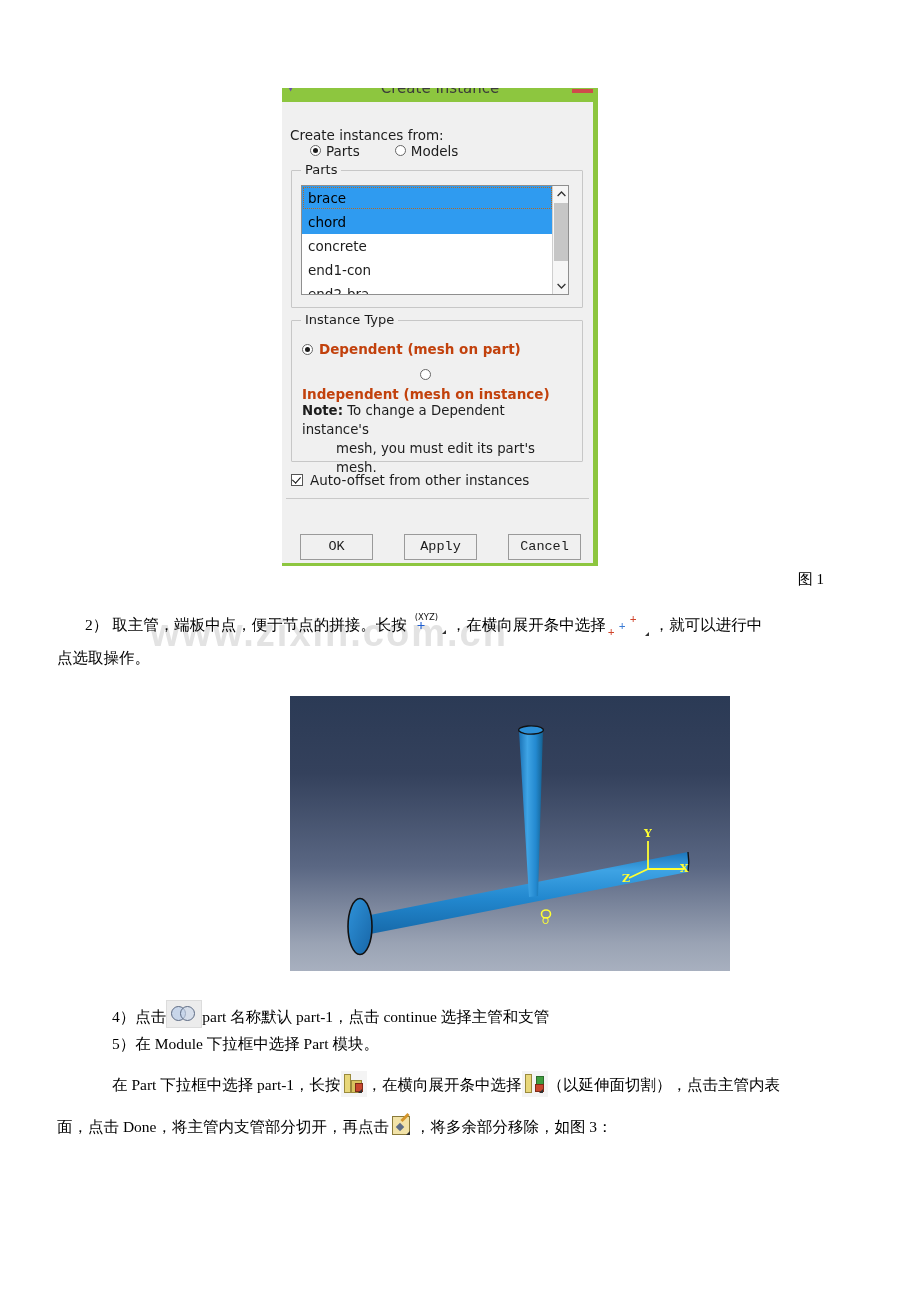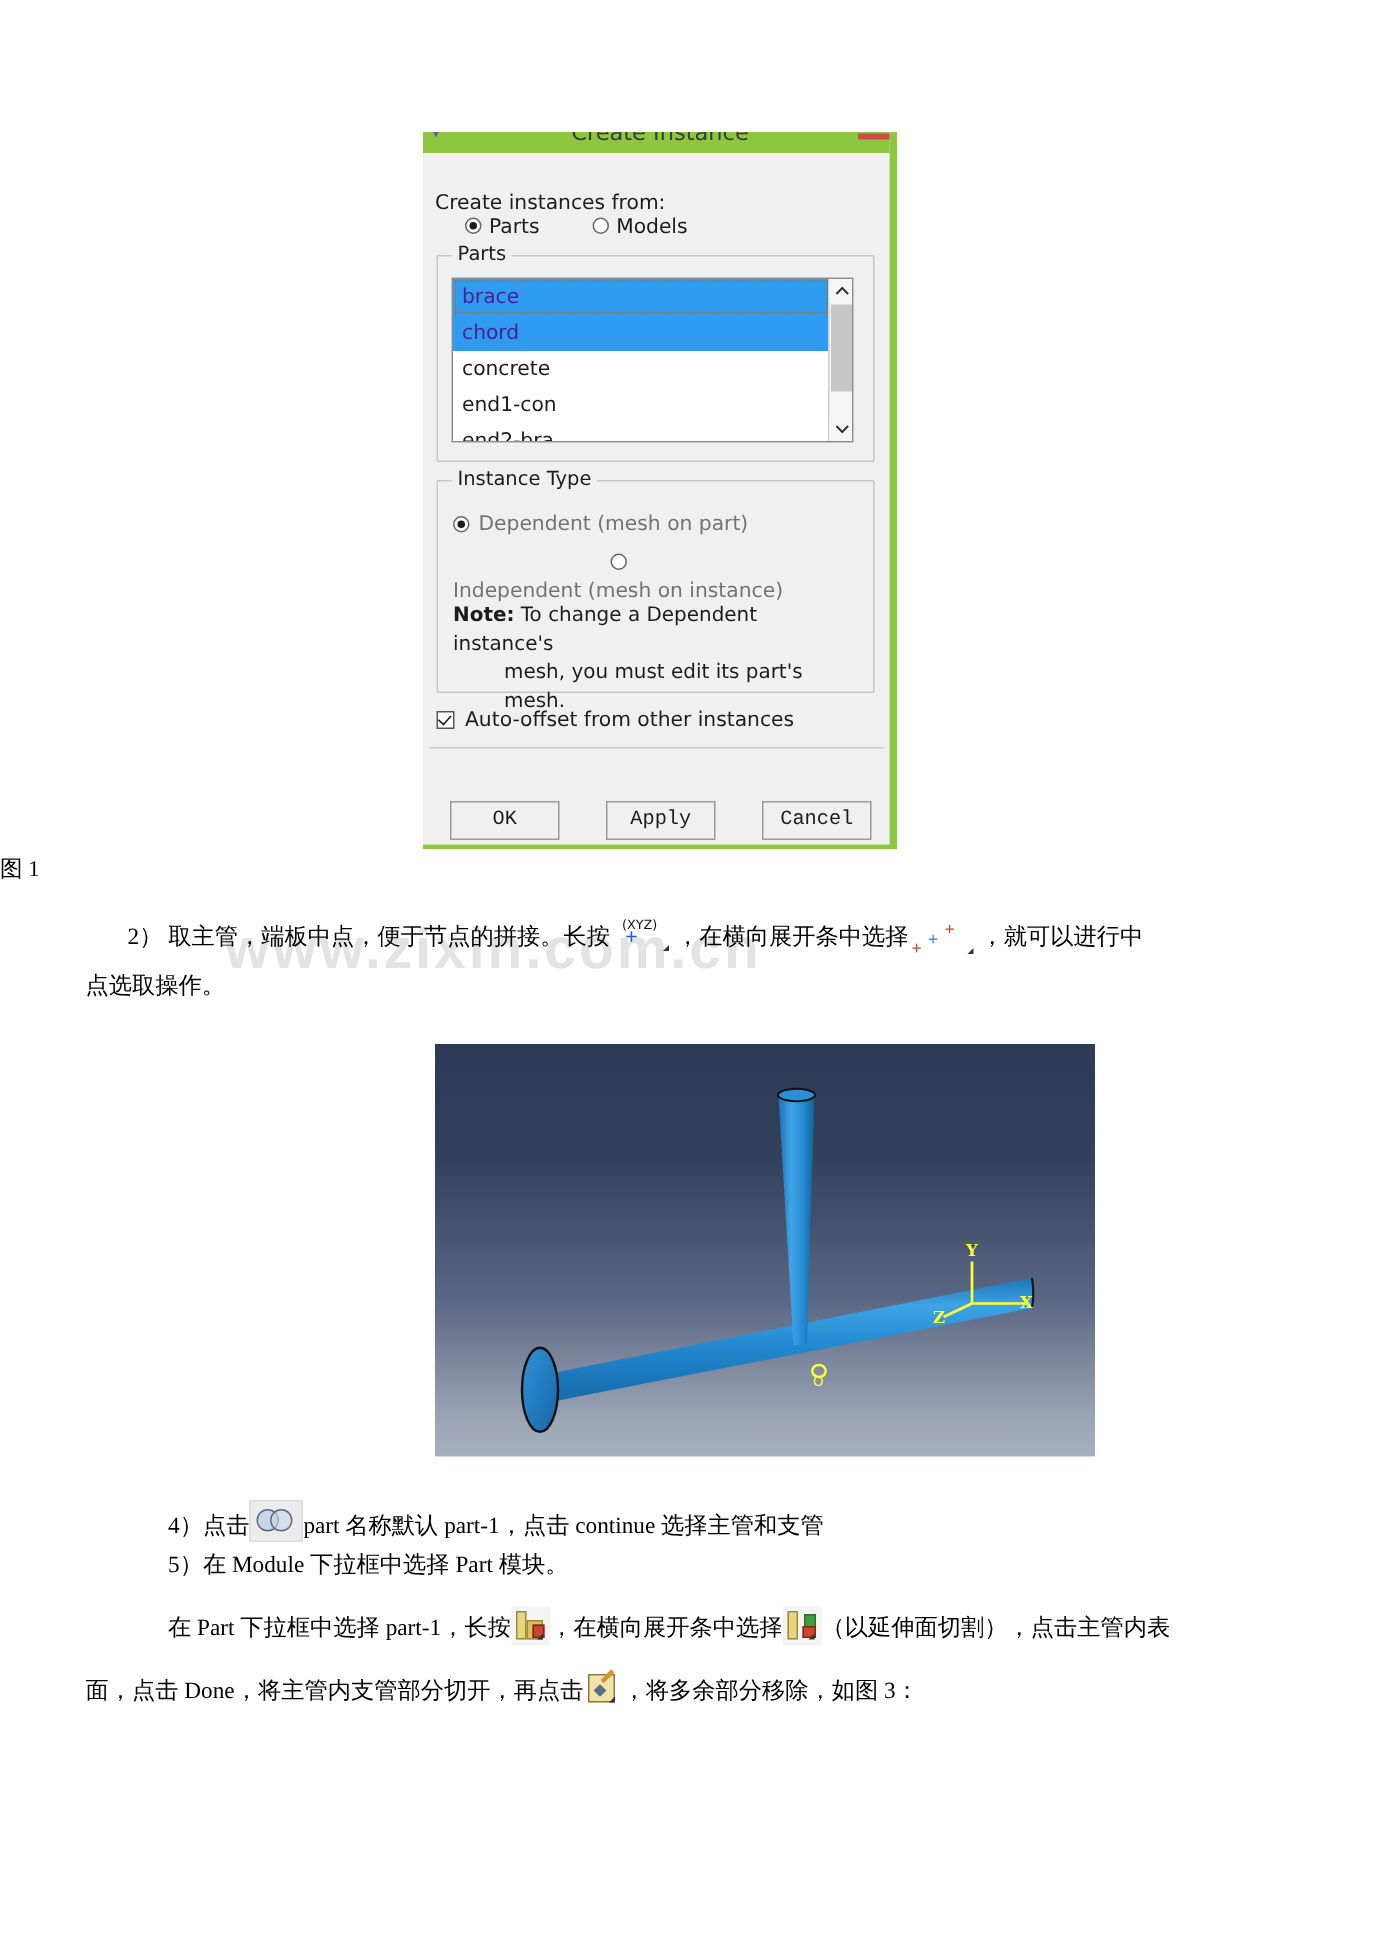--- a/index.html
+++ b/index.html
@@ -83,38 +83,38 @@
 
   .listbox{
     position:absolute;left:9px;top:14px;width:268px;height:110px;
     background:#ffffff;border:1px solid #8f8f8f;box-sizing:border-box;overflow:hidden;
   }
   .lb-items{position:absolute;left:0;top:0;width:251px;}
   .lb-item{
     height:24px;line-height:24px;padding-left:6px;
     font-size:13.5px;color:#1c1c1c;box-sizing:border-box;
   }
-  .lb-item.sel{background:#2f9bf0;color:#4c1d95;}
+  .lb-item.sel{background:#2f9bf0;color:#000000;}
   .lb-item.focus{outline:1px dotted #b06b2a;outline-offset:-2px;}
   .lb-scroll{
     position:absolute;right:0;top:0;width:16px;height:108px;
     background:#f6f6f6;border-left:1px solid #cfcfcf;box-sizing:border-box;
   }
   .lb-arrow{
     width:16px;height:16px;display:flex;align-items:center;justify-content:center;
     font-size:10px;color:#444;background:#f6f6f6;
   }
   .lb-thumb{
     position:absolute;left:1px;top:17px;width:14px;height:58px;background:#c6c6c6;
   }
   .lb-arrow.down{position:absolute;bottom:0;left:0;}
 
   .opt{
-    position:absolute;left:10px;font-size:13.5px;color:#737373;
-    display:flex;align-items:center;gap:6px;
+    position:absolute;left:10px;font-size:13.5px;color:#c2410c;
+    display:flex;align-items:center;gap:6px;font-weight:bold;
   }
   #opt-dep{top:20px;}
   #opt-ind{top:48px;flex-direction:column;}
 
   .note{
     position:absolute;left:10px;top:80px;width:268px;
     font-size:13.3px;color:#1c1c1c;line-height:19px;
   }
   .note b{font-weight:700;}
   .note .nl2{display:block;padding-left:34px;}
@@ -139,21 +139,21 @@
     position:absolute;top:0;height:26px;line-height:24px;text-align:center;
     background:#f0f0f0;border:1px solid #9a9a9a;box-sizing:border-box;
     font-size:13.5px;color:#1c1c1c;
   }
   #btn-ok{left:18px;width:73px;}
   #btn-apply{left:122px;width:73px;}
   #btn-cancel{left:226px;width:73px;}
 
   
   .caption{
-    position:absolute;width:824px;text-align:left;
+    position:absolute;width:824px;text-align:right;
     font-size:15px;color:#000;z-index:3;
   }
   .para{
     position:absolute;font-size:15.5px;color:#000;line-height:26px;
     white-space:nowrap;z-index:3;
   }
 
   
   .ico{
     display:inline-block;vertical-align:middle;position:relative;

